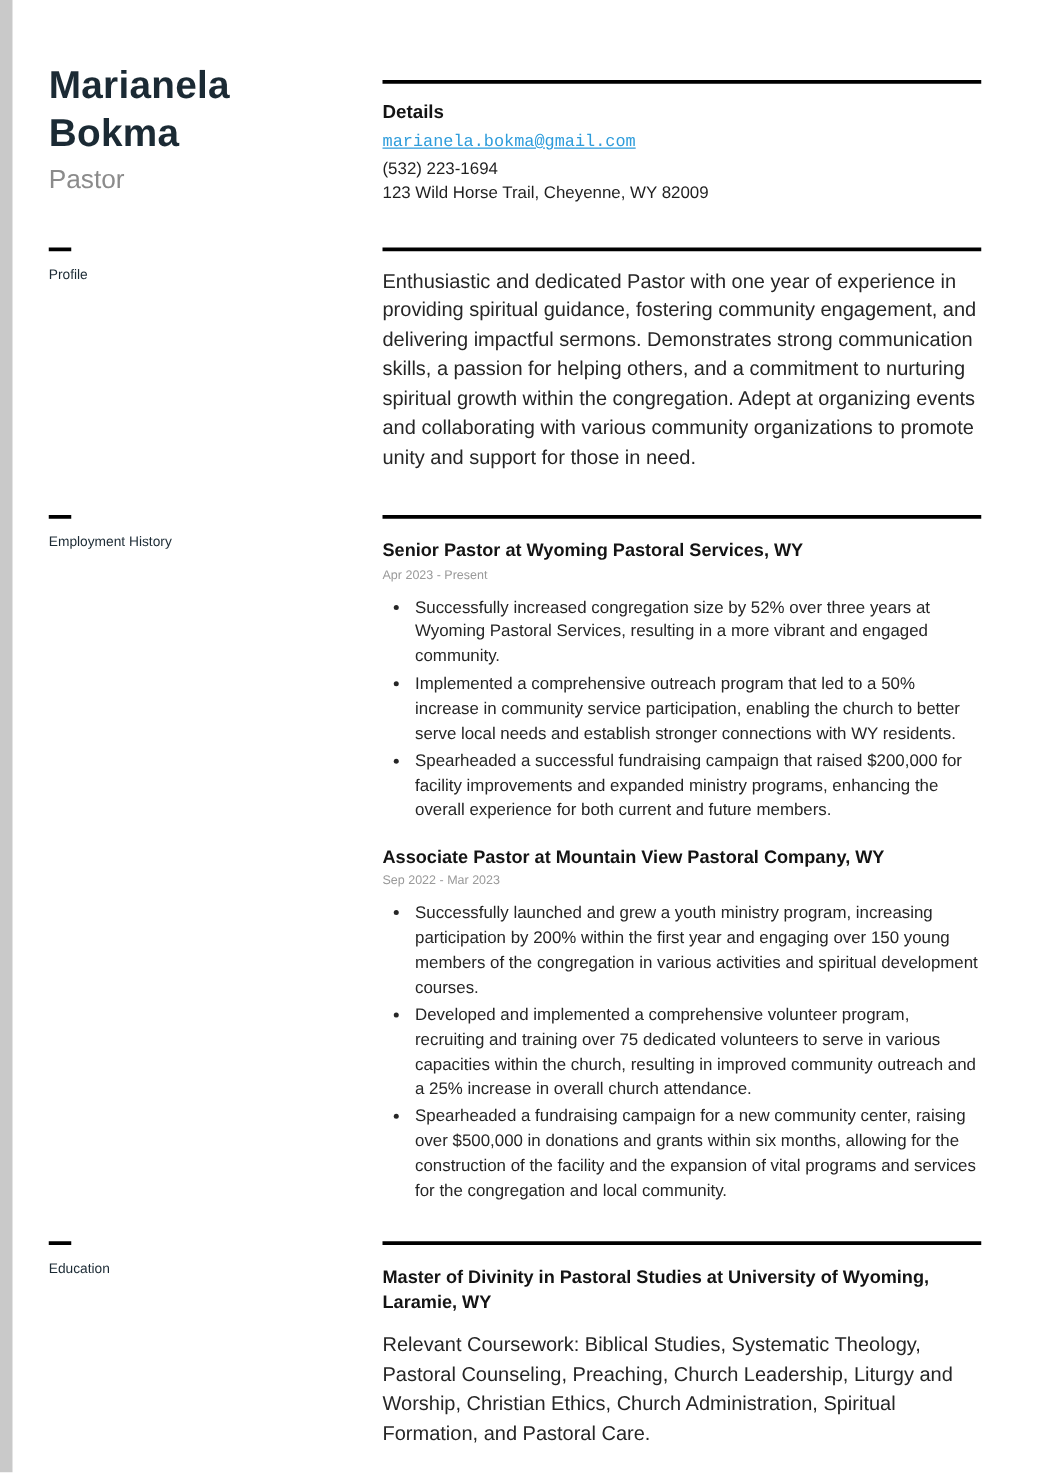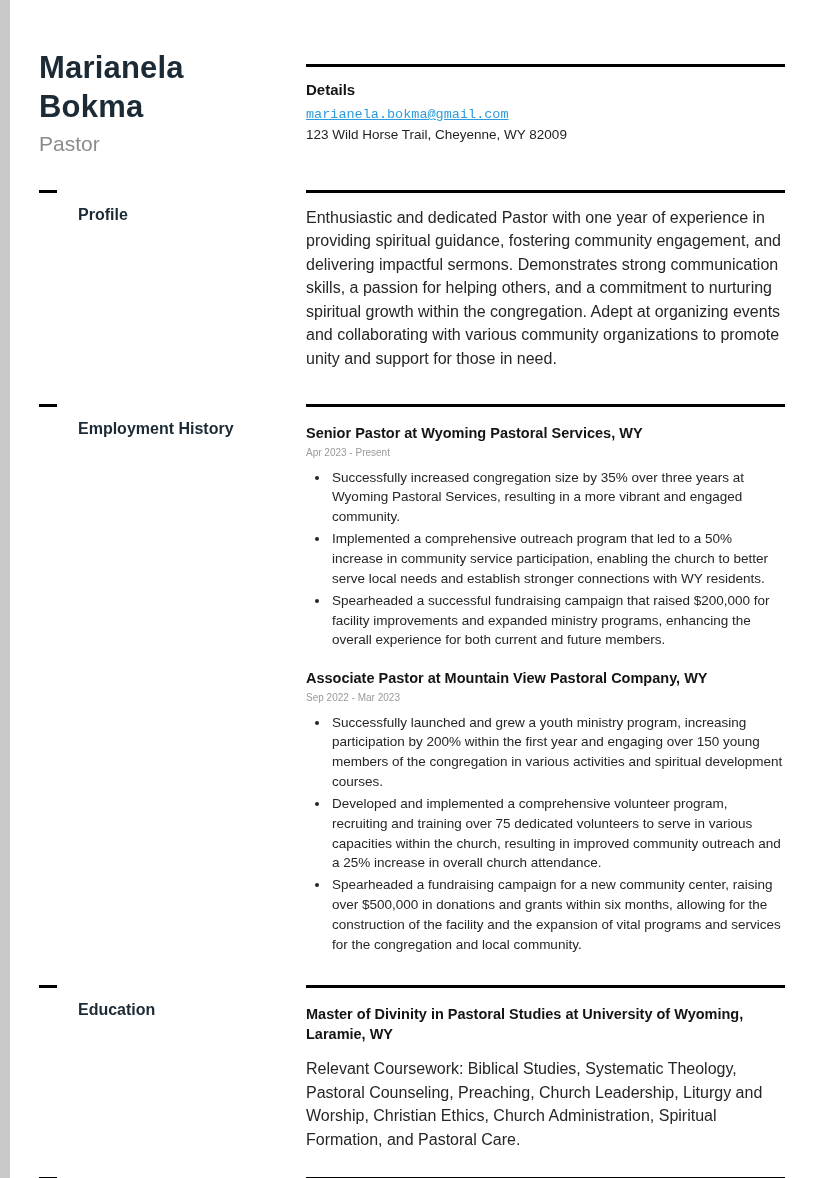--- a/index.html
+++ b/index.html
@@ -53,24 +53,23 @@
     height: 3px;
     background: var(--color-rule, #000);
   }
   .dash {
     width: 18px;
     height: 3px;
     background: var(--color-rule, #000);
   }
   .section-label {
     margin-top: 13px;
-    font-size: 16px;
-    font-weight: 700;
+    font-size: 11px;
+    font-weight: 400;
     color: var(--color-heading, #1b2a34);
-    margin-left: 39px;
   }
 
   
   .details-heading {
     margin: 14px 0 6px 0;
     font-size: 15px;
     font-weight: 700;
     color: #141414;
   }
   .contact-line {
@@ -142,20 +141,21 @@
       <h1 class="name">
         <span>Marianela</span>
         <span>Bokma</span>
       </h1>
       <div class="job-title">Pastor</div>
     </div>
     <div class="right-col header-right">
       <div class="rule"></div>
       <div class="details-heading">Details</div>
       <a class="email-link" href="#">marianela.bokma@gmail.com</a>
+      <div class="contact-line">(532) 223-1694</div>
       <div class="contact-line">123 Wild Horse Trail, Cheyenne, WY 82009</div>
     </div>
   </div>
 
   <div class="row profile-row">
     <div class="left-col">
       <div class="dash"></div>
       <div class="section-label">Profile</div>
     </div>
     <div class="right-col">
@@ -169,21 +169,21 @@
       <div class="dash"></div>
       <div class="section-label">Employment History</div>
     </div>
     <div class="right-col">
       <div class="rule"></div>
 
       <div class="job">
         <h3 class="job-heading">Senior Pastor at Wyoming Pastoral Services, WY</h3>
         <div class="date-line">Apr 2023 - Present</div>
         <ul class="bullets">
-          <li>Successfully increased congregation size by 35% over three years at Wyoming Pastoral Services, resulting in a more vibrant and engaged community.</li>
+          <li>Successfully increased congregation size by 52% over three years at Wyoming Pastoral Services, resulting in a more vibrant and engaged community.</li>
           <li>Implemented a comprehensive outreach program that led to a 50% increase in community service participation, enabling the church to better serve local needs and establish stronger connections with WY residents.</li>
           <li>Spearheaded a successful fundraising campaign that raised $200,000 for facility improvements and expanded ministry programs, enhancing the overall experience for both current and future members.</li>
         </ul>
       </div>
 
       <div class="job">
         <h3 class="job-heading">Associate Pastor at Mountain View Pastoral Company, WY</h3>
         <div class="date-line">Sep 2022 - Mar 2023</div>
         <ul class="bullets">
           <li>Successfully launched and grew a youth ministry program, increasing participation by 200% within the first year and engaging over 150 young members of the congregation in various activities and spiritual development courses.</li>

